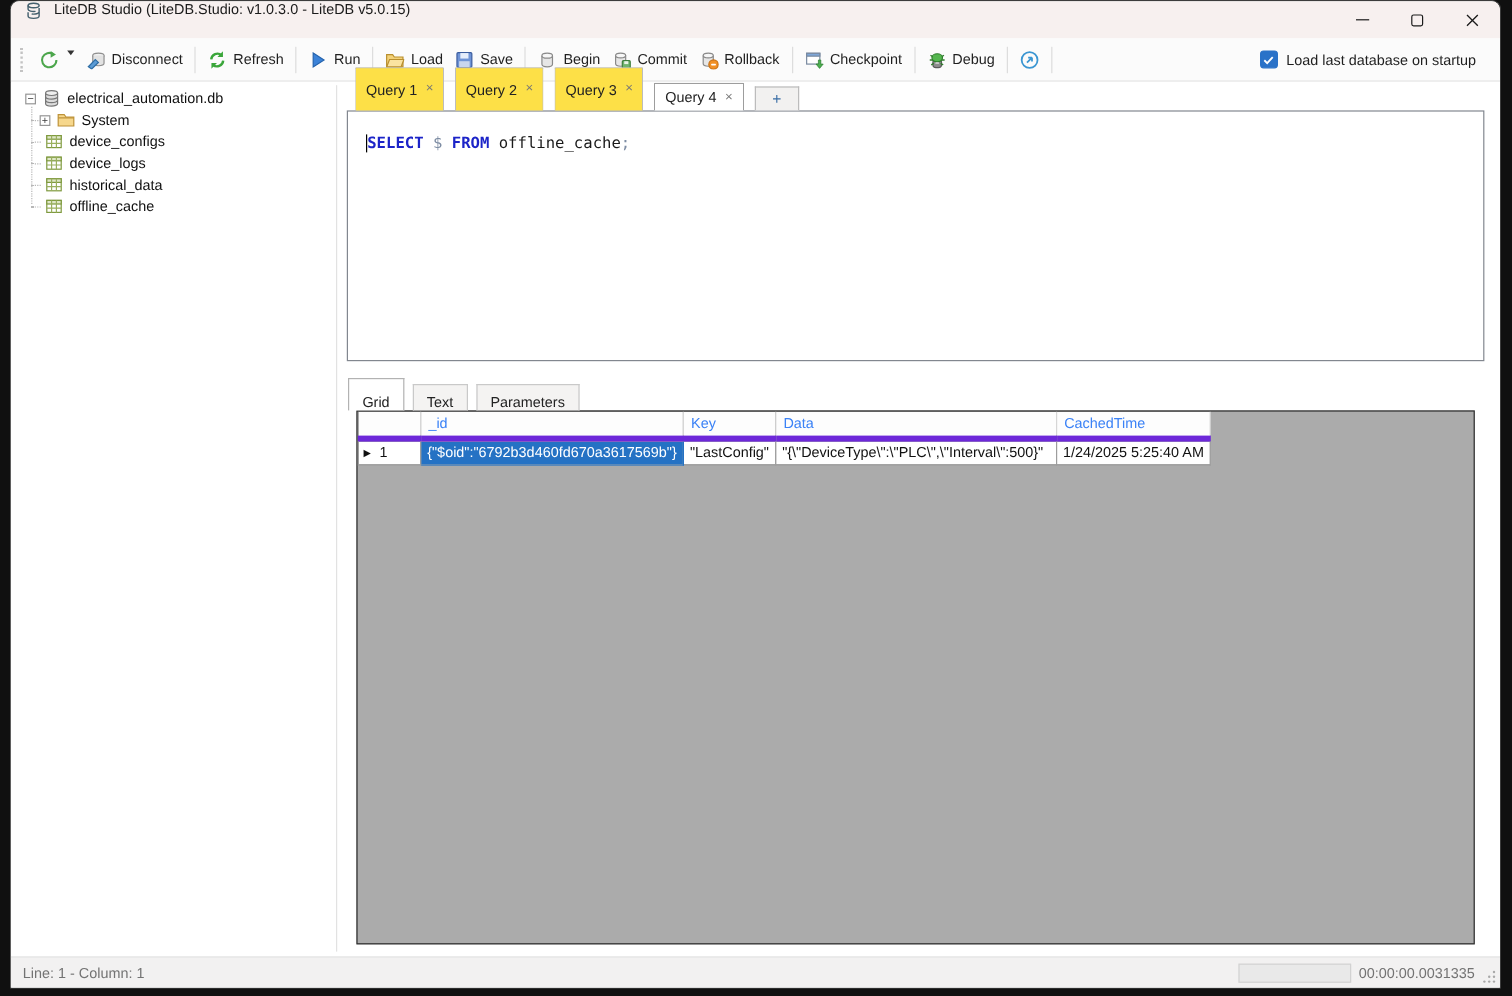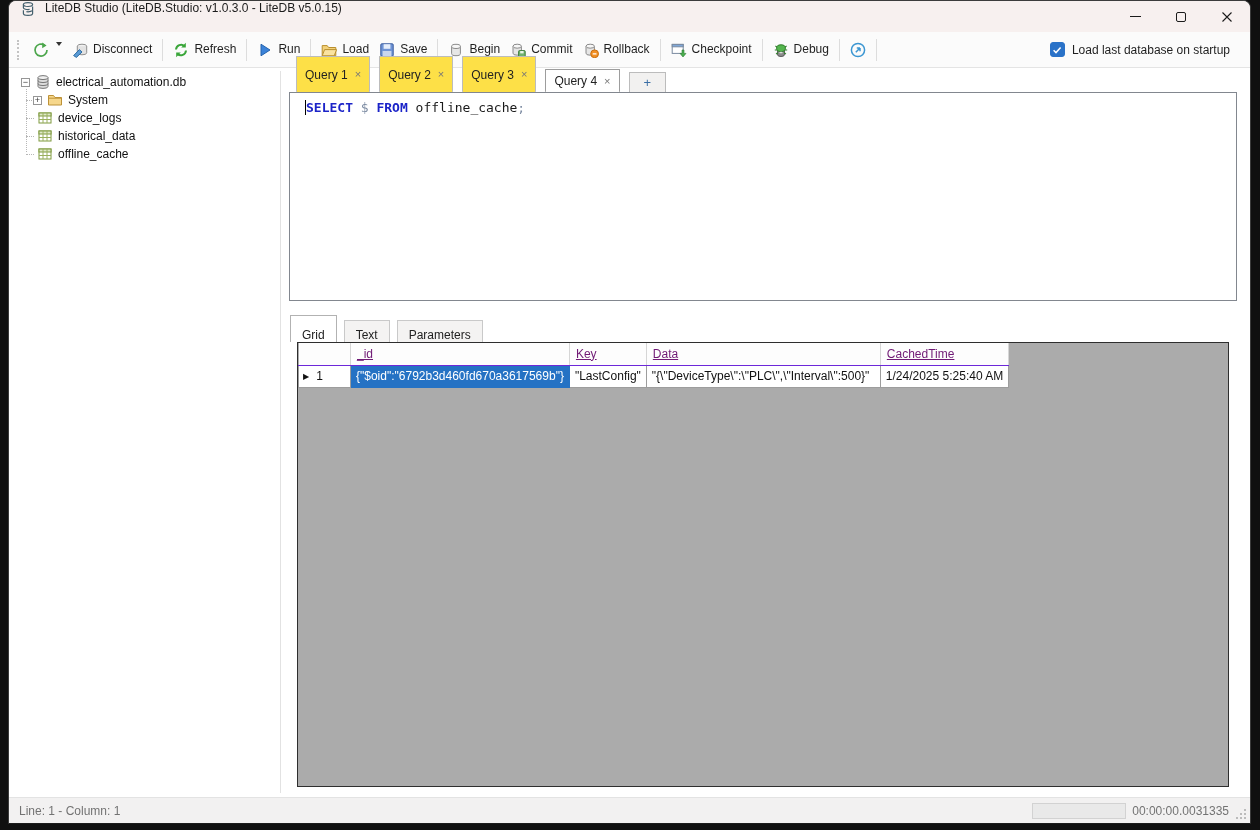--- a/index.html
+++ b/index.html
@@ -59,38 +59,38 @@
           display:flex; align-items:center; padding:0 8px; margin-right:9px; font-size:12px; color:#222;
           border-radius:1px; }
   .qtab.active { height:23px; background:#fff; border-color:#9d9d9d; font-size:12px; }
   .tab-close { margin-left:7px; color:#777; font-size:11px; line-height:11px; }
   .qtab-add { height:20px; border:1px solid #bcbcbc; border-bottom:none; background:#f2f1f0;
               display:flex; align-items:center; padding:0 14px; margin-right:9px; color:#3a6ea5; font-size:13px; }
 
   .editor { position:absolute; left:0; top:23px; width:948px; height:209px; background:#fff;
             border:1px solid #82878f; }
   .code-line { display:flex; align-items:flex-start; padding:7px 0 0 15px;
-               font-family:"DejaVu Sans Mono",monospace; font-size:13px; white-space:pre; }
+               font-family:"DejaVu Sans Mono",monospace; font-size:13px; white-space:pre;margin-top:12px; }
   .caret-bar { width:1px; height:15px; background:#000; }
   .tok-kw { color:#1c24c8; font-weight:bold; }
   .tok-var { color:#7d8ca3; }
   .tok-id { color:#1a1a1a; }
   .tok-punct { color:#7d8ca3; }
 
   .rtab-strip { position:absolute; left:1px; top:245px; height:28px; display:flex; align-items:flex-end; z-index:2; }
   .rtab { height:22px; border:1px solid #c9c9c9; border-bottom:none; background:#f4f3f2;
           display:flex; align-items:flex-end; padding:0 11px; margin-right:7px; font-size:12px; color:#222; }
   .rtab.active { height:27px; background:#fff; border-color:#b2b2b2; }
 
   .grid-page { position:absolute; left:8px; top:273px; width:932px; height:445px;
                background:#ababab; border:1px solid #2e2e2e; overflow:hidden; }
   table.dgv { border-collapse:collapse; table-layout:fixed; font-size:12px; }
   .dgv th { background:#fdfdfd; font-weight:normal; text-align:left; height:22px; padding:0 6px;
-            border-right:1px solid #d6d6d6; border-bottom:1px solid #6d28d9; color:#701a75;
-            white-space:nowrap; overflow:hidden;text-decoration:underline; }
+            border-right:1px solid #d6d6d6; border-bottom:5px solid #6d28d9; color:#3b82f6;
+            white-space:nowrap; overflow:hidden; }
   .dgv th.corner { border-right:1px solid #d6d6d6; }
   .dgv td { background:#fff; height:22px; padding:0 5px; border:1px solid #9d9d9d; color:#111;
             white-space:nowrap; overflow:hidden; }
   .dgv td.rowhead { padding:0 4px; }
   .rowhead-inner { display:flex; align-items:center; gap:7px; }
   .row-marker { font-size:8px; color:#111; }
   .dgv td.sel { background:#2572c4; border-color:#2572c4; color:#fff; }
 
   
   .statusbar { position:absolute; left:0; right:0; bottom:0; height:26px; background:#f2f1f1;
@@ -278,20 +278,28 @@
           <span>electrical_automation.db</span>
         </div>
         <div class="node-children">
           <div class="tree-row">
             <span class="expander">+</span>
             <svg class="node-icon" viewBox="0 0 16 16">
               <path d="M1.5 3.5 h5 l1.5 2 h6.5 v7.5 h-13 Z" fill="#f6d78c" stroke="#bd9238"></path>
               <path d="M1.5 6.2 h13" stroke="#bd9238" fill="none"></path>
             </svg>
             <span>System</span>
+          </div>
+          <div class="tree-row">
+            <svg class="node-icon" viewBox="0 0 16 16">
+              <rect x="2" y="3" width="12" height="10" fill="#fff" stroke="#7f9a3f"></rect>
+              <rect x="2" y="3" width="12" height="3" fill="#dfe8c8" stroke="#7f9a3f"></rect>
+              <path d="M2 9.5 h12 M6 3 v10 M10 3 v10" stroke="#9ab05e" fill="none"></path>
+            </svg>
+            <span>device_configs</span>
           </div>
           <div class="tree-row">
             <svg class="node-icon" viewBox="0 0 16 16">
               <rect x="2" y="3" width="12" height="10" fill="#fff" stroke="#7f9a3f"></rect>
               <rect x="2" y="3" width="12" height="3" fill="#dfe8c8" stroke="#7f9a3f"></rect>
               <path d="M2 9.5 h12 M6 3 v10 M10 3 v10" stroke="#9ab05e" fill="none"></path>
             </svg>
             <span>device_logs</span>
           </div>
           <div class="tree-row">

